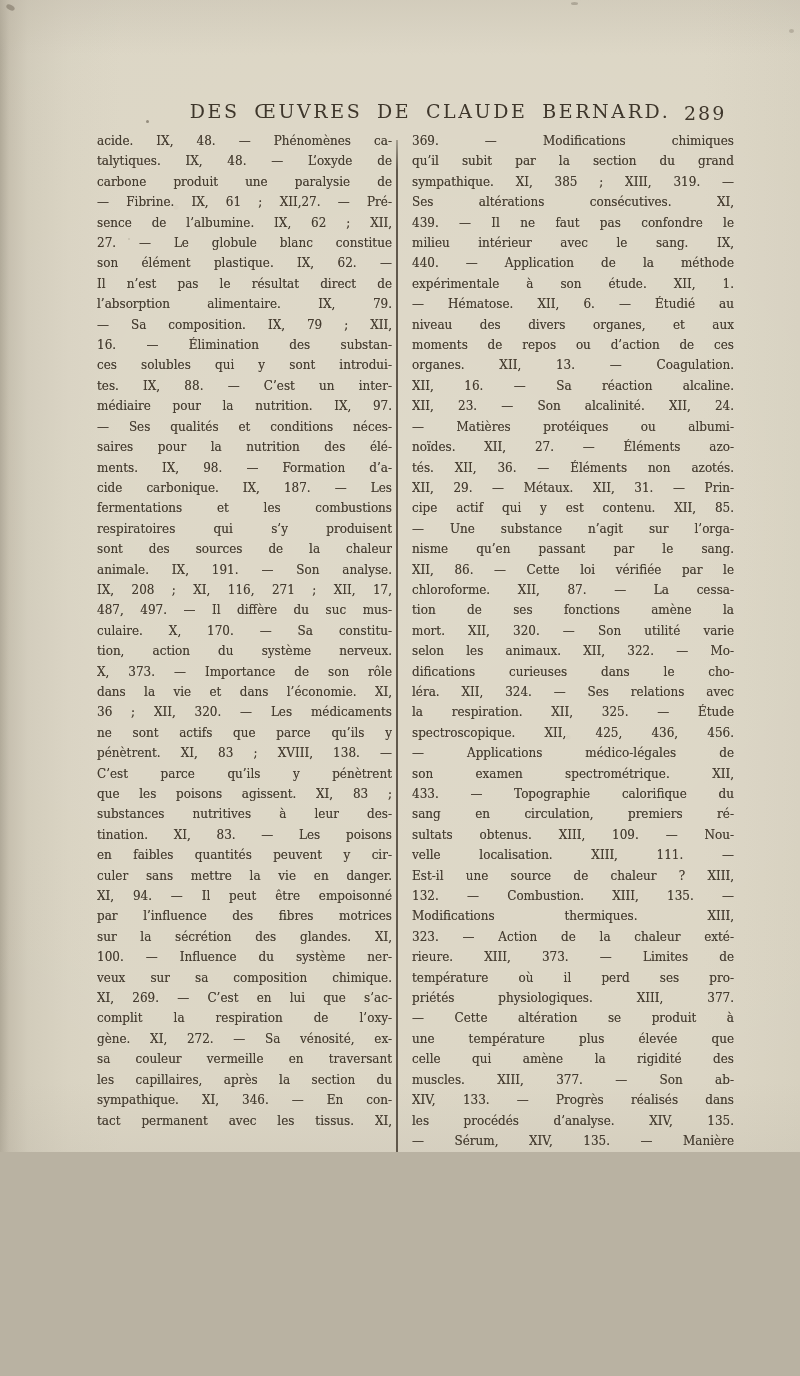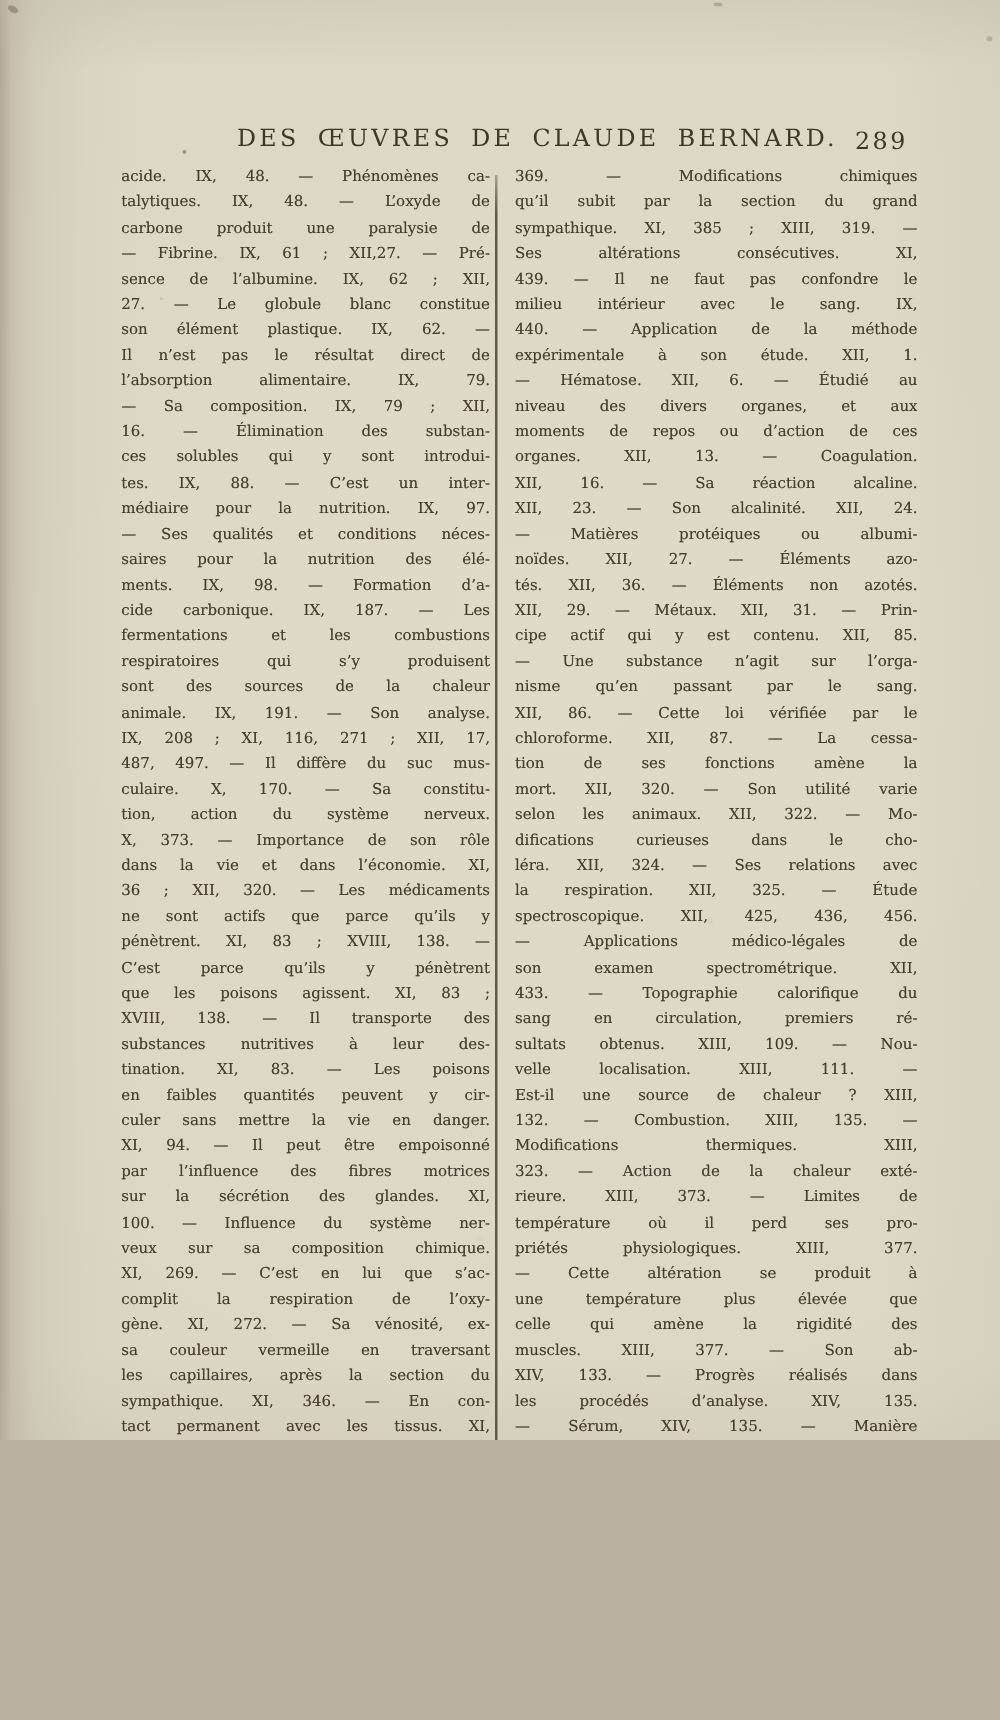--- a/index.html
+++ b/index.html
@@ -135,21 +135,20 @@
       <div class="line">487, 497. — Il diffère du suc mus-</div>
       <div class="line">culaire. X, 170. — Sa constitu-</div>
       <div class="line">tion, action du système nerveux.</div>
       <div class="line">X, 373. — Importance de son rôle</div>
       <div class="line">dans la vie et dans l’économie. XI,</div>
       <div class="line">36 ; XII, 320. — Les médicaments</div>
       <div class="line">ne sont actifs que parce qu’ils y</div>
       <div class="line">pénètrent. XI, 83 ; XVIII, 138. —</div>
       <div class="line">C’est parce qu’ils y pénètrent</div>
       <div class="line">que les poisons agissent. XI, 83 ;</div>
-      <div class="line">XVIII, 138. — Il transporte des</div>
       <div class="line">substances nutritives à leur des-</div>
       <div class="line">tination. XI, 83. — Les poisons</div>
       <div class="line">en faibles quantités peuvent y cir-</div>
       <div class="line">culer sans mettre la vie en danger.</div>
       <div class="line">XI, 94. — Il peut être empoisonné</div>
       <div class="line">par l’influence des fibres motrices</div>
       <div class="line">sur la sécrétion des glandes. XI,</div>
       <div class="line">100. — Influence du système ner-</div>
       <div class="line">veux sur sa composition chimique.</div>
       <div class="line">XI, 269. — C’est en lui que s’ac-</div>

